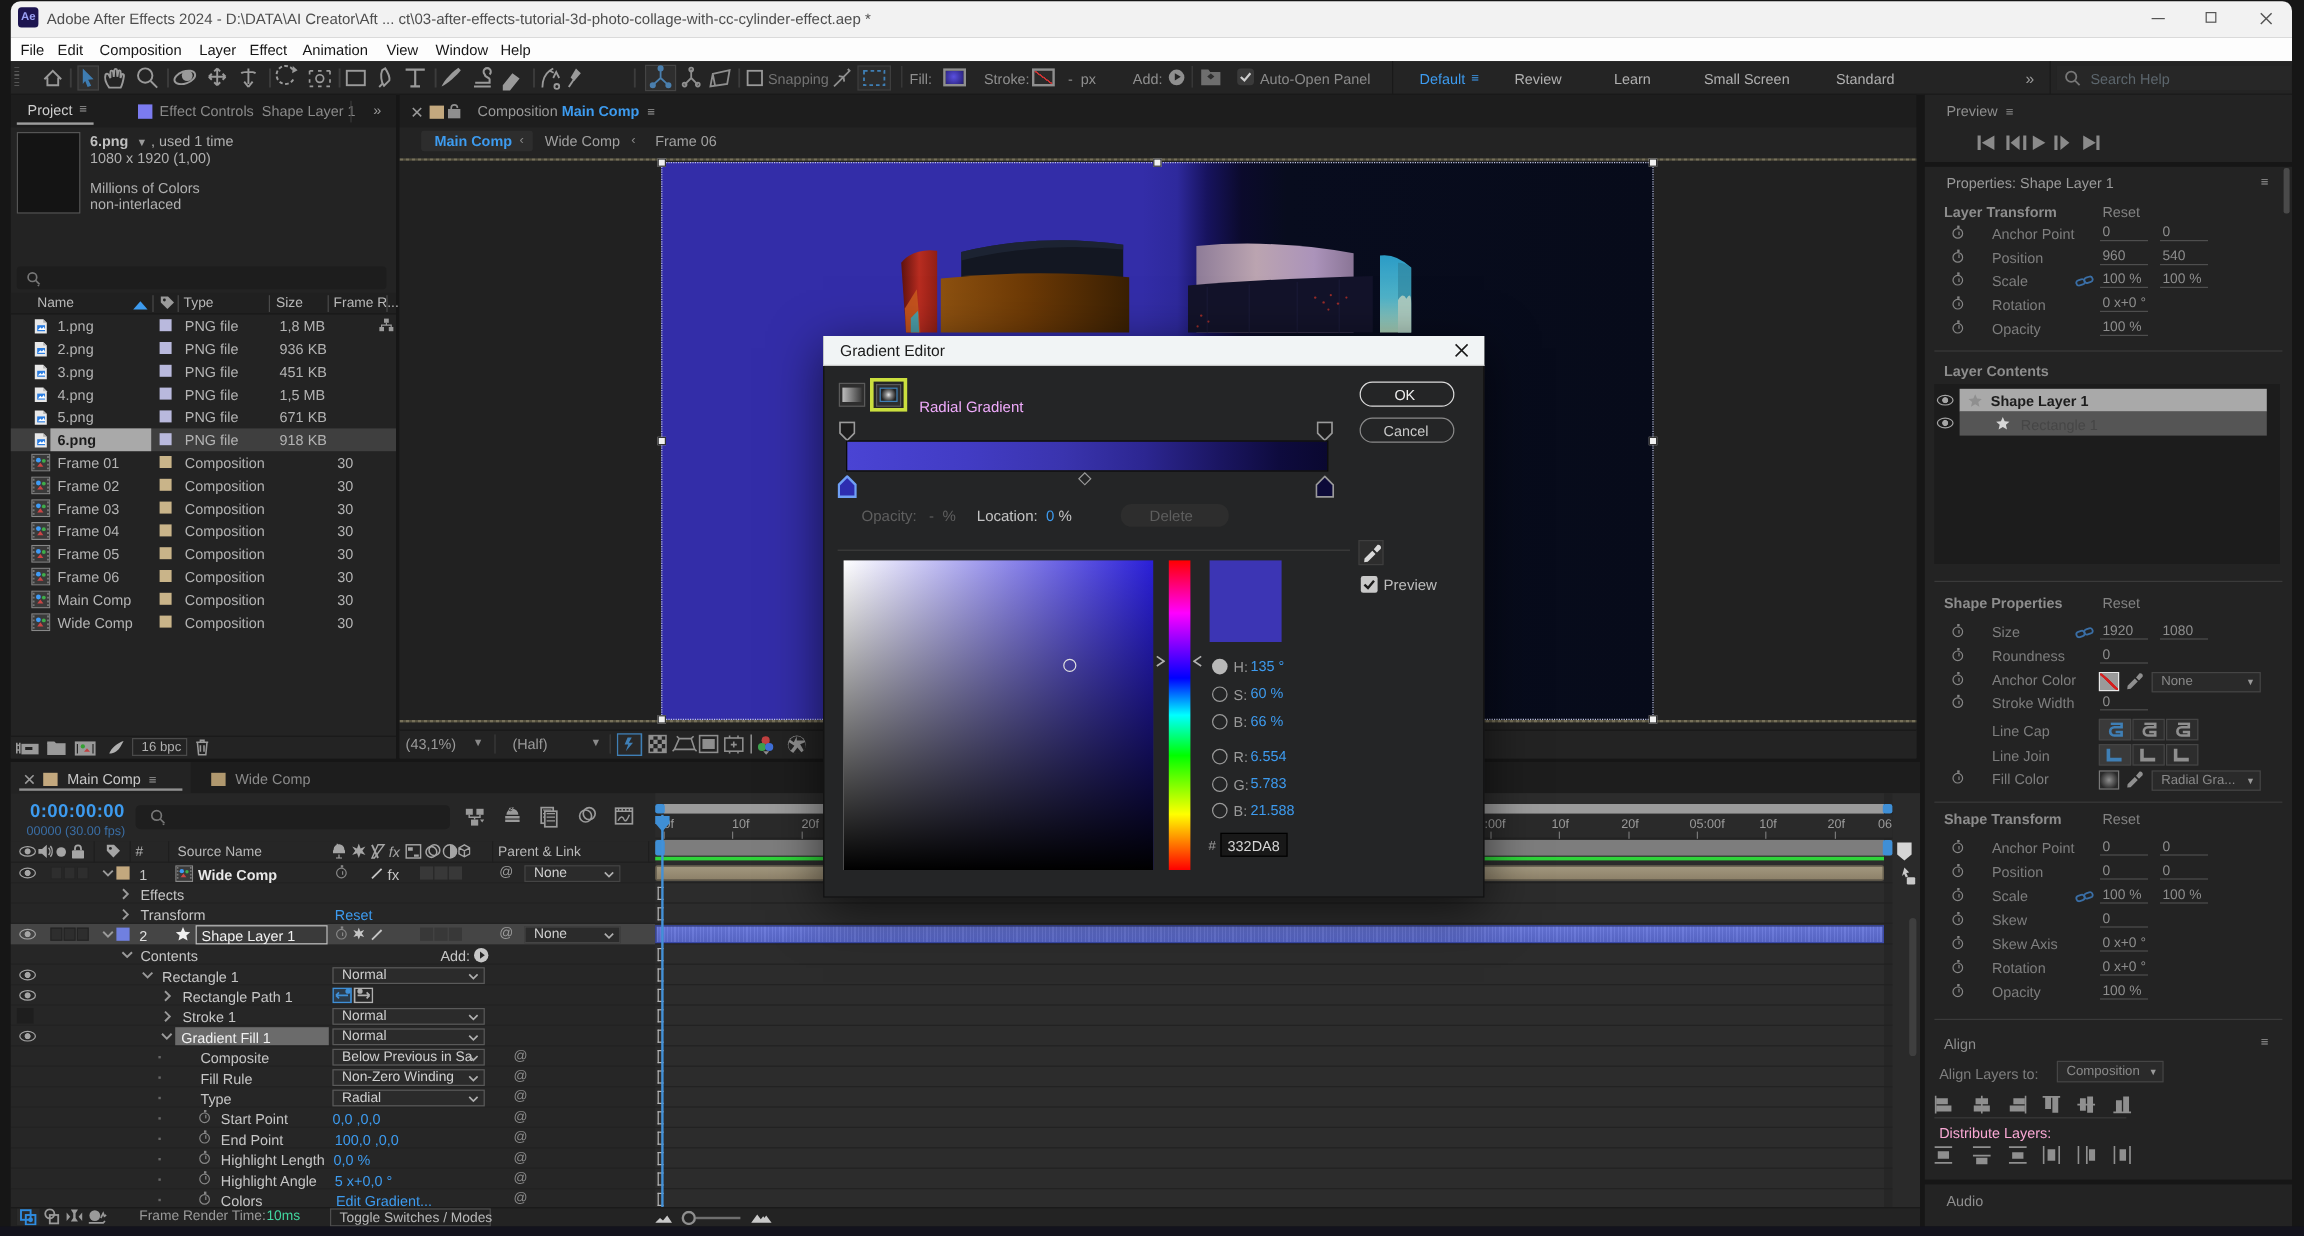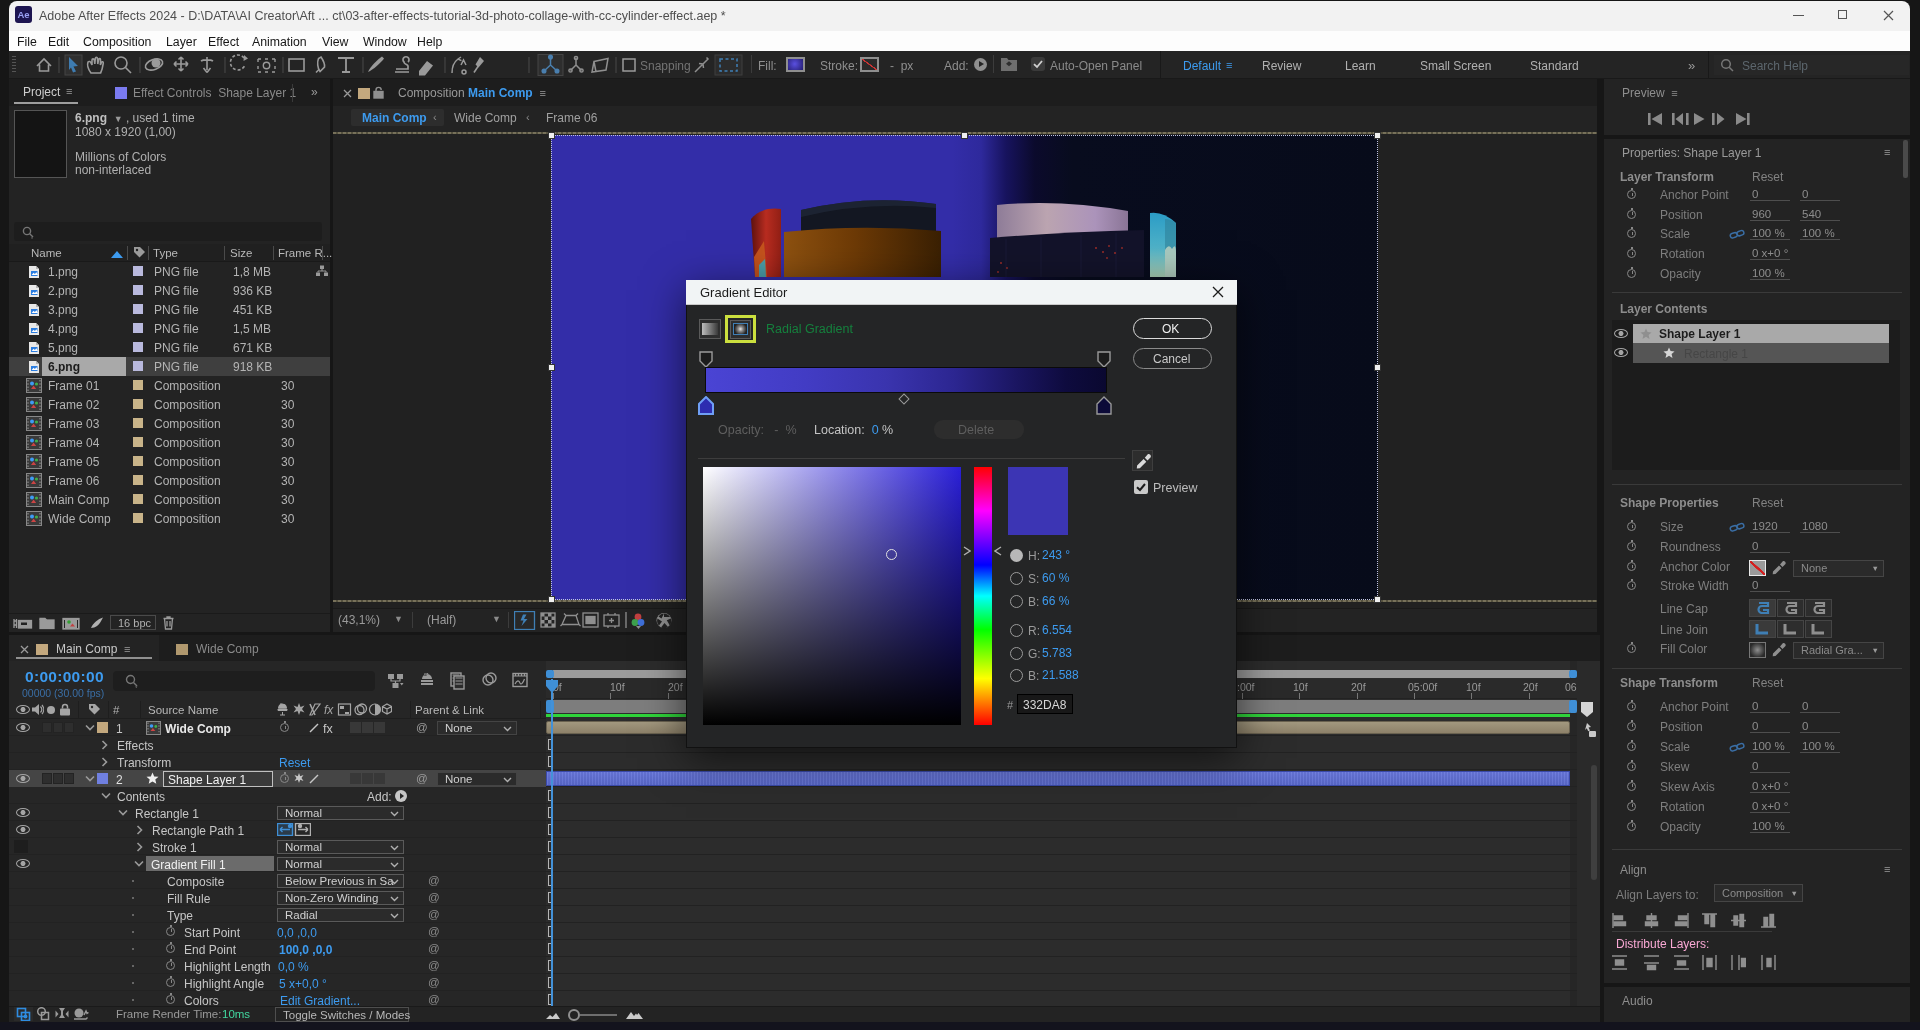--- a/index.html
+++ b/index.html
@@ -1043,21 +1043,21 @@
 <svg class="a" style="left:390px;top:913px" width="9" height="6" viewBox="0 0 9 6">
     <path d="M1 1 L4.5 4.5 L8 1" fill="none" stroke="#b0b0b0" stroke-width="1.4"></path>
   </svg>
 <div class="tx" style="left:428px;top:908px;color:#8a8a8a;font-size:11.5px">@</div>
 <div class="sw" style="left:166px;top:926.5px"></div>
 <div class="tx" style="left:184px;top:926px;color:#c6c6c6;font-size:12px;font-weight:normal">Start Point</div>
 <div class="tx" style="left:277px;top:926px;color:#3d9bef;font-size:12px;font-weight:normal">0,0 ,0,0</div>
 <div class="tx" style="left:428px;top:925px;color:#8a8a8a;font-size:11.5px">@</div>
 <div class="sw" style="left:166px;top:943.5px"></div>
 <div class="tx" style="left:184px;top:943px;color:#c6c6c6;font-size:12px;font-weight:normal">End Point</div>
-<div class="tx" style="left:279px;top:943px;color:#3d9bef;font-size:12px;font-weight:bold">100,0 ,0,0</div>
+<div class="tx" style="left:279px;top:943px;color:#3d9bef;font-size:12px;font-weight:normal">100,0 ,0,0</div>
 <div class="tx" style="left:428px;top:942px;color:#8a8a8a;font-size:11.5px">@</div>
 <div class="sw" style="left:166px;top:960.5px"></div>
 <div class="tx" style="left:184px;top:960px;color:#c6c6c6;font-size:12px;font-weight:normal">Highlight Length</div>
 <div class="tx" style="left:278px;top:960px;color:#3d9bef;font-size:12px;font-weight:normal">0,0 %</div>
 <div class="tx" style="left:428px;top:959px;color:#8a8a8a;font-size:11.5px">@</div>
 <div class="sw" style="left:166px;top:977.5px"></div>
 <div class="tx" style="left:184px;top:977px;color:#c6c6c6;font-size:12px;font-weight:normal">Highlight Angle</div>
 <div class="tx" style="left:279px;top:977px;color:#3d9bef;font-size:12px;font-weight:normal">5 x+0,0 °</div>
 <div class="tx" style="left:428px;top:976px;color:#8a8a8a;font-size:11.5px">@</div>
 <div class="sw" style="left:166px;top:994.5px"></div>
@@ -1110,21 +1110,21 @@
 <div class="tx" style="left:700px;top:285px;color:#1b1b1b;font-size:13px">Gradient Editor</div>
 <svg class="a" style="left:1212px;top:286px" width="12" height="12" viewBox="0 0 12 12">
     <path d="M1 1 L11 11 M11 1 L1 11" stroke="#1b1b1b" stroke-width="1.3"></path>
   </svg>
 
 <div class="a" style="left:699px;top:319px;width:22px;height:20px;background:#2e2e2e;border:1px solid #5a5a5a"></div>
 <div class="a" style="left:702px;top:323px;width:16px;height:12px;background:linear-gradient(to right,#bdbdbd,#3a3a3a)"></div>
 <div class="a" style="left:725px;top:315px;width:31px;height:28px;border:3px solid #cbdf3e"></div>
 <div class="a" style="left:730px;top:319.5px;width:21px;height:19px;background:#2e2e2e;border:1px solid #5a5a5a"></div>
 <div class="a" style="left:733px;top:323px;width:15px;height:12px;border:1px solid #3f7fb5;background:radial-gradient(circle at 50% 50%,#e8e8e8 0%,#888 30%,#222 75%)"></div>
-<div class="tx" style="left:766px;top:322px;color:#15803d;font-size:12.5px">Radial Gradient</div>
+<div class="tx" style="left:766px;top:332px;color:#f0abfc;font-size:12.5px">Radial Gradient</div>
 
 <div class="a" style="left:1133px;top:318px;width:79px;height:21px;border:1.5px solid #dcdcdc;border-radius:11px"></div>
 <div class="tx" style="left:1162px;top:322px;color:#f0f0f0;font-size:12px">OK</div>
 <div class="a" style="left:1133px;top:348px;width:79px;height:21px;border:1.5px solid #8a8a8a;border-radius:11px"></div>
 <div class="tx" style="left:1153px;top:352px;color:#c9c9c9;font-size:12px">Cancel</div>
 
 <svg class="a" style="left:699px;top:351px" width="14" height="17" viewBox="0 0 14 17">
     <path d="M1 1 h12 v9 l-6 6 l-6 -6 Z" fill="#1c1c1c" stroke="#9a9a9a" stroke-width="1.4"></path>
   </svg>
 <svg class="a" style="left:1097px;top:351px" width="14" height="17" viewBox="0 0 14 17">
@@ -1155,21 +1155,21 @@
     <path d="M1 1 L7 5 L1 9" fill="none" stroke="#b0b0b0" stroke-width="1.4"></path>
   </svg>
 <svg class="a" style="left:994px;top:546px" width="8" height="10" viewBox="0 0 8 10">
     <path d="M7 1 L1 5 L7 9" fill="none" stroke="#b0b0b0" stroke-width="1.4"></path>
   </svg>
 
 <div class="a" style="left:1008px;top:467px;width:60px;height:68px;background:#3c35b4"></div>
 
 <div class="a" style="left:1010px;top:549px;width:13px;height:13px;border-radius:50%;background:#b8b8b8"></div>
 <div class="tx" style="left:1028px;top:549px;color:#9a9a9a;font-size:12px">H:</div>
-<div class="tx b" style="left:1042px;top:548px;font-size:12px">243 °</div>
+<div class="tx b" style="left:1042px;top:548px;font-size:12px">135 °</div>
 <div class="a" style="left:1010px;top:572px;width:13px;height:13px;border-radius:50%;border:1.6px solid #9a9a9a"></div>
 <div class="tx" style="left:1028px;top:572px;color:#9a9a9a;font-size:12px">S:</div>
 <div class="tx b" style="left:1042px;top:571px;font-size:12px">60 %</div>
 <div class="a" style="left:1010px;top:595px;width:13px;height:13px;border-radius:50%;border:1.6px solid #9a9a9a"></div>
 <div class="tx" style="left:1028px;top:595px;color:#9a9a9a;font-size:12px">B:</div>
 <div class="tx b" style="left:1042px;top:594px;font-size:12px">66 %</div>
 <div class="a" style="left:1010px;top:624px;width:13px;height:13px;border-radius:50%;border:1.6px solid #9a9a9a"></div>
 <div class="tx" style="left:1028px;top:624px;color:#9a9a9a;font-size:12px">R:</div>
 <div class="tx b" style="left:1042px;top:623px;font-size:12px">6.554</div>
 <div class="a" style="left:1010px;top:647px;width:13px;height:13px;border-radius:50%;border:1.6px solid #9a9a9a"></div>

